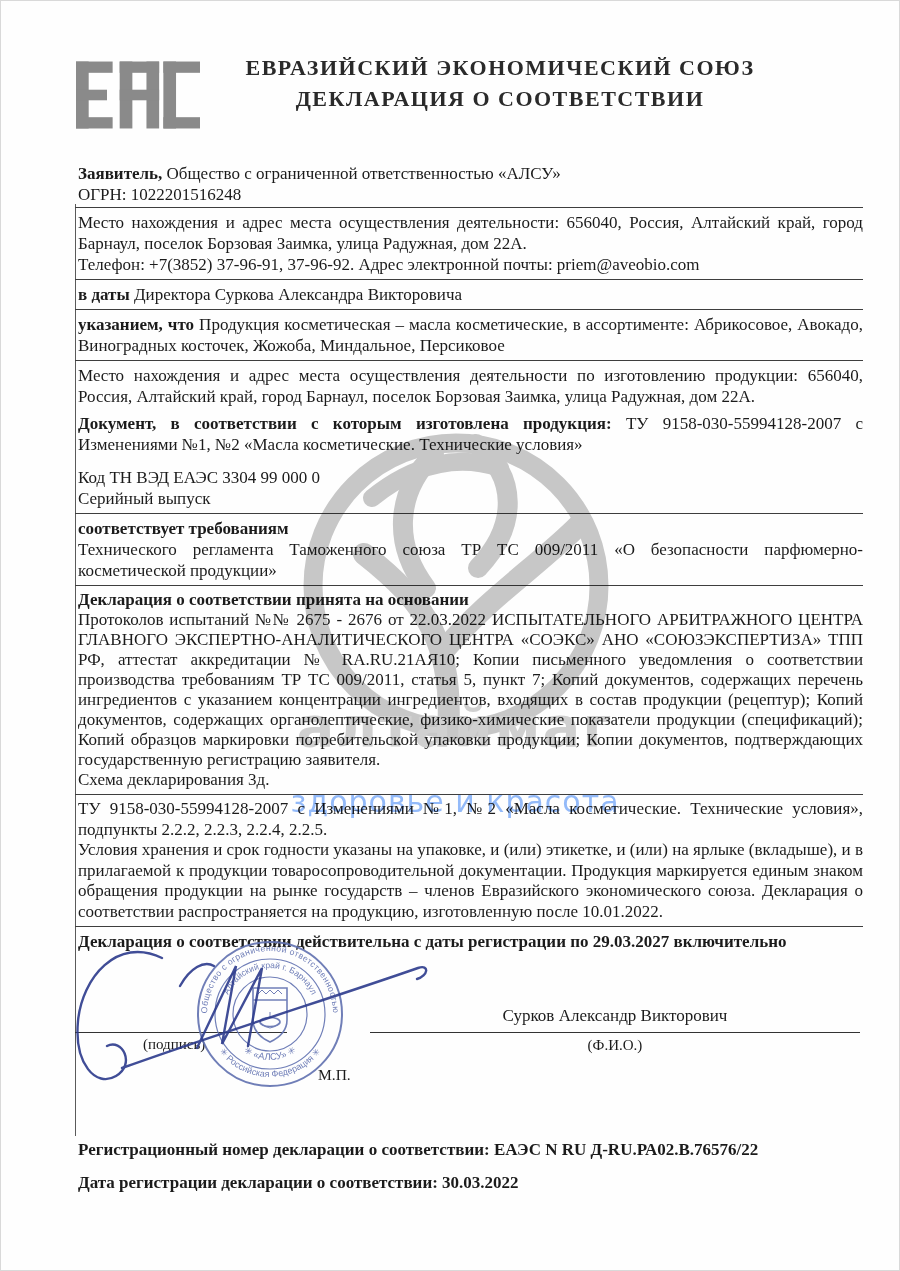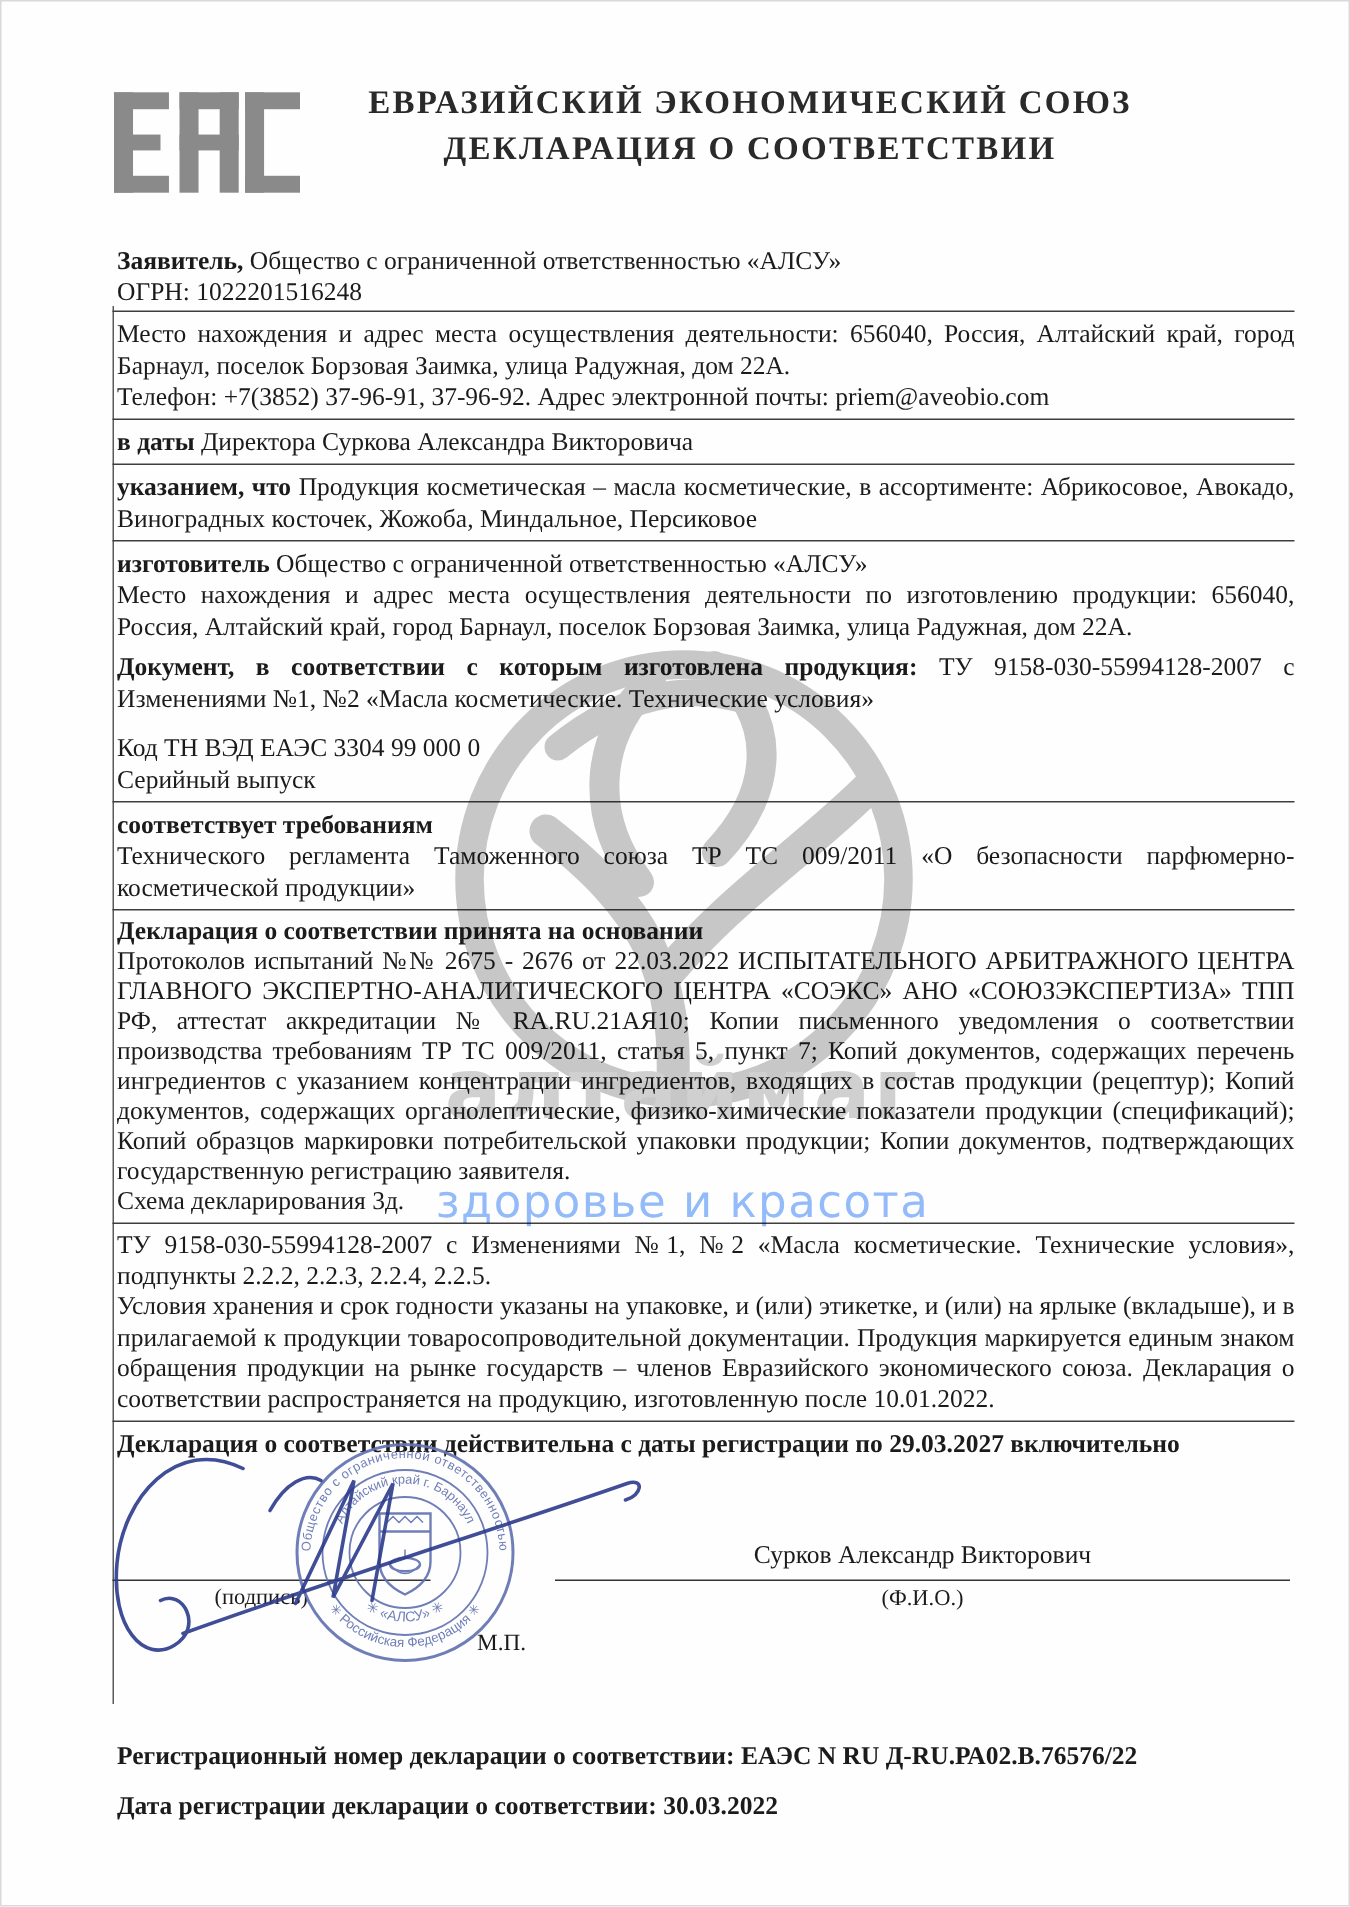--- a/index.html
+++ b/index.html
@@ -90,21 +90,20 @@
 
     <div class="sec">
       <p><span class="lb">в даты</span> <span>Директора Суркова Александра Викторовича</span></p>
     </div>
 
     <div class="sec">
       <p><span class="lb">указанием, что</span> <span>Продукция косметическая – масла косметические, в ассортименте:  Абрикосовое, Авокадо, Виноградных косточек, Жожоба, Миндальное, Персиковое</span></p>
     </div>
 
     <div class="sec">
-      <p><span class="lb">изготовитель</span> <span>Общество с ограниченной ответственностью «АЛСУ»</span></p>
       <p>Место нахождения и адрес места осуществления деятельности по изготовлению продукции: 656040, Россия, Алтайский край, город Барнаул, поселок Борзовая Заимка, улица Радужная, дом 22А.</p>
       <p class="mt6"><span class="lb">Документ, в соответствии с которым изготовлена продукция:</span> <span>ТУ 9158-030-55994128-2007 с Изменениями №1, №2 «Масла косметические. Технические условия»</span></p>
       <p class="mt12">Код ТН ВЭД ЕАЭС 3304 99 000 0</p>
       <p>Серийный выпуск</p>
     </div>
 
     <div class="sec">
       <p class="lb">соответствует требованиям</p>
       <p>Технического регламента Таможенного союза ТР ТС 009/2011 «О безопасности парфюмерно-косметической продукции»</p>
     </div>

